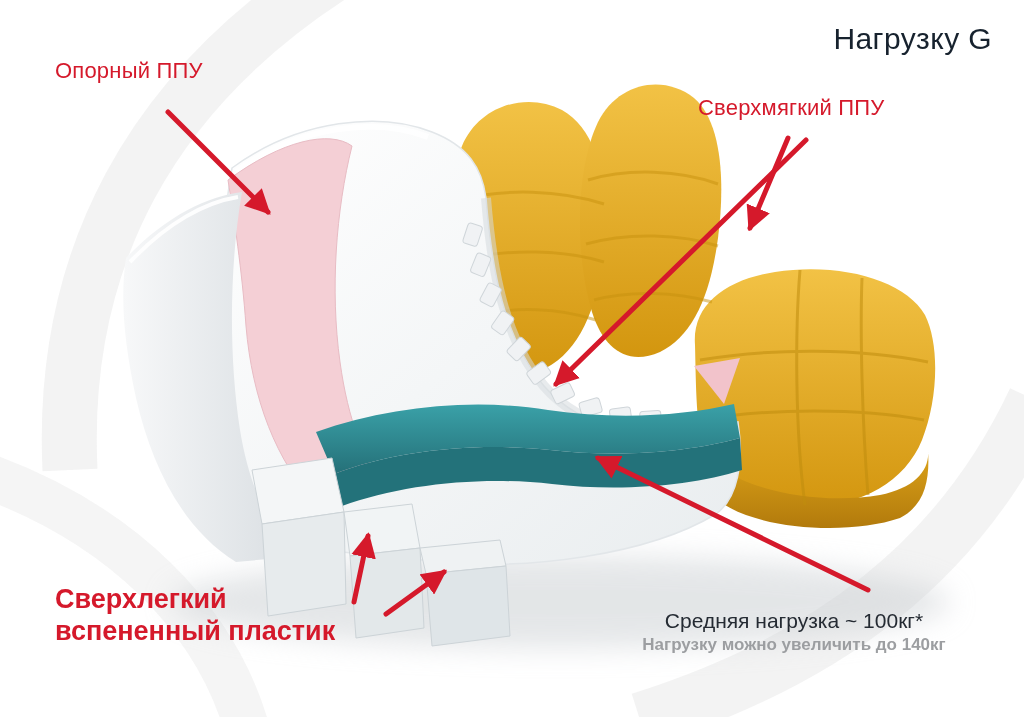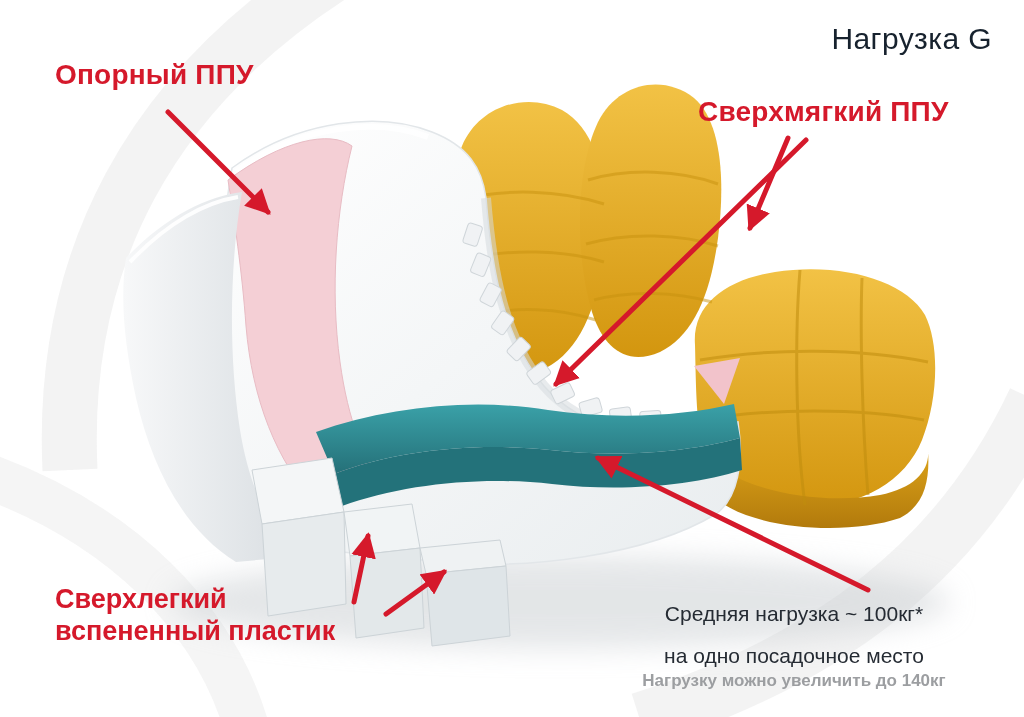--- a/index.html
+++ b/index.html
@@ -7,41 +7,41 @@
     position:relative;
     width:1024px;height:717px;
     background:#ffffff;
     overflow:hidden;
     font-family:"Liberation Sans", sans-serif;
   }
   .art{position:absolute;left:0;top:0;}
   .label-red{
     position:absolute;
     color:#d5192b;
-    font-weight:700;
-    font-size:28px;
+    font-weight:400;
+    font-size:22px;
     letter-spacing:.2px;
     line-height:1.18;
   }
   .title{
     position:absolute;
     top:22px;right:32px;
     color:#17222e;
     font-size:30px;
     font-weight:500;
     letter-spacing:.4px;
   }
   .callout-support{left:55px;top:58px;}
   .callout-supersoft{left:698px;top:95px;}
   .block-ultralight{position:absolute;left:55px;top:584px;width:320px;}
   .block-ultralight .label-main{color:#d5192b;font-weight:700;font-size:27px;line-height:1.18;width:305px;}
   .block-ultralight .note{color:#23282f;font-size:20px;font-weight:400;margin-top:8px;}
   .block-elastic{position:absolute;left:598px;top:586px;width:392px;text-align:center;}
   .block-elastic .label-main{color:#d5192b;font-weight:700;font-size:28px;line-height:1.15;}
-  .block-elastic .line{color:#252b33;font-size:21px;font-weight:400;line-height:1.35;margin-top:14px;}
+  .block-elastic .line{color:#252b33;font-size:21px;font-weight:400;line-height:1.35;margin-top:21px;}
   .block-elastic .gray-note{color:#9c9ea1;font-size:17px;font-weight:700;}
 </style>
 </head>
 <body>
 
 <div class="canvas">
 
   <svg class="art" width="1024" height="717" viewBox="0 0 1024 717">
     <defs>
       <linearGradient id="goldGrad" x1="0" y1="0" x2="0" y2="1">
@@ -151,29 +151,28 @@
     <g stroke="#d5192b" stroke-width="5" stroke-linecap="round" fill="none">
       <path d="M 168,112 L 268,212" marker-end="url(#arrowHead)"></path>
       <path d="M 806,140 L 556,384" marker-end="url(#arrowHead)"></path>
       <path d="M 788,138 L 750,228" marker-end="url(#arrowHead)"></path>
       <path d="M 354,602 L 368,536" marker-end="url(#arrowHead)"></path>
       <path d="M 386,614 L 444,572" marker-end="url(#arrowHead)"></path>
       <path d="M 868,590 L 598,458" marker-end="url(#arrowHead)"></path>
     </g>
   </svg>
 
-  <div class="title">Нагрузка G</div>
+  <div class="title">Нагрузку G</div>
 
   <div class="label-red callout-support">Опорный ППУ</div>
 
   <div class="label-red callout-supersoft">Сверхмягкий ППУ</div>
 
   <div class="block-ultralight">
     <div class="label-main">Сверхлегкий вспененный пластик</div>
   </div>
 
   <div class="block-elastic">
     <div class="line">Средняя нагрузка ~ 100кг*</div>
-    <div class="line">на одно посадочное место</div>
     <div class="gray-note">Нагрузку можно увеличить до 140кг</div>
   </div>
 
 </div>
 
 </body></html>

